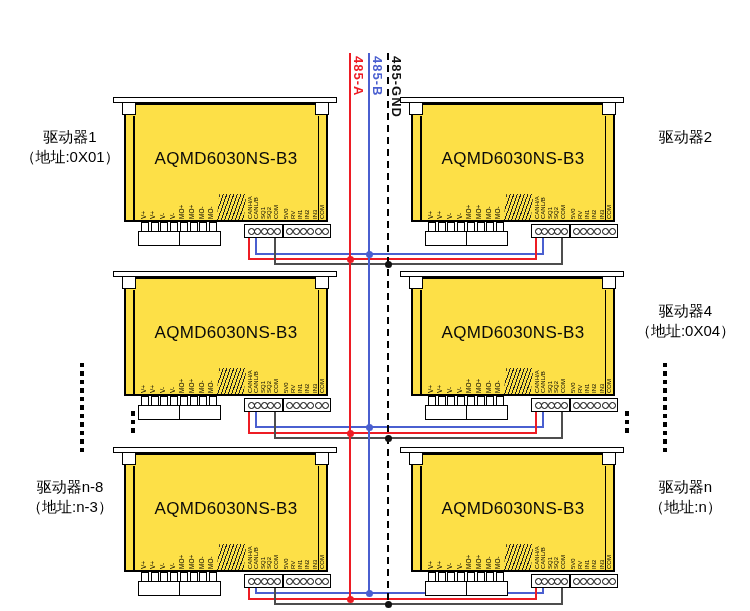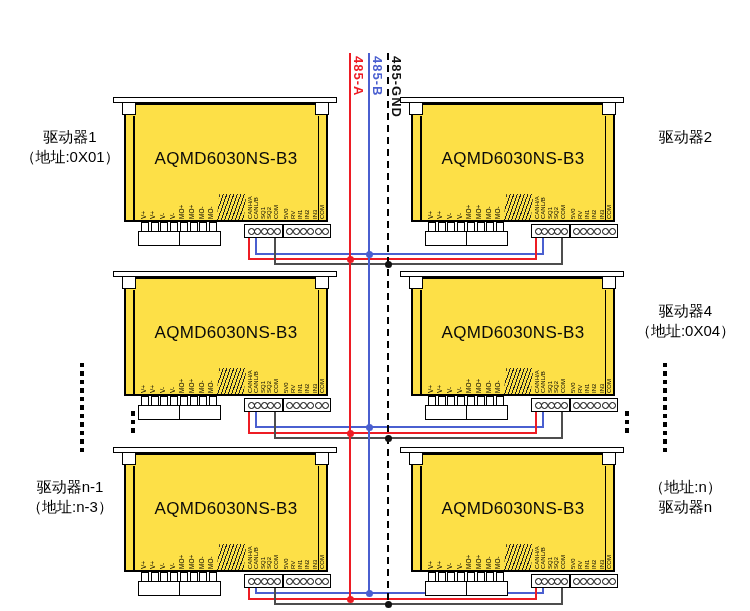--- a/index.html
+++ b/index.html
@@ -330,21 +330,21 @@
       <div class="driver col-left" style="left: 113px; top: 447px;">
     <div class="flange"></div>
     <div class="ear ear-l"></div>
     <div class="ear ear-r"></div>
     <div class="dbody">
       <div class="wall wall-l"></div>
       <div class="wall wall-r"></div>
       <div class="model">AQMD6030NS-B3</div>
     </div>
     <div class="side-label">
-      <div>驱动器n-1</div>
+      <div>驱动器n-8</div>
       <div>（地址:n-3）</div>
     </div>
   <div class="pinlabel" style="left: 27.5px; top: 88px; width: 9px; height: 34px;">V+</div>
         <div class="sq" style="left: 28px; top: 125px; width: 6px; height: 8px;"></div>
         <div class="pinlabel" style="left: 37.2px; top: 88px; width: 9px; height: 34px;">V+</div>
         <div class="sq" style="left: 37.7px; top: 125px; width: 6px; height: 8px;"></div>
         <div class="pinlabel" style="left: 46.9px; top: 88px; width: 9px; height: 34px;">V-</div>
         <div class="sq" style="left: 47.4px; top: 125px; width: 6px; height: 8px;"></div>
         <div class="pinlabel" style="left: 56.6px; top: 88px; width: 9px; height: 34px;">V-</div>
         <div class="sq" style="left: 57.1px; top: 125px; width: 6px; height: 8px;"></div>
@@ -387,22 +387,22 @@
       <div class="driver col-right" style="left: 400px; top: 447px;">
     <div class="flange"></div>
     <div class="ear ear-l"></div>
     <div class="ear ear-r"></div>
     <div class="dbody">
       <div class="wall wall-l"></div>
       <div class="wall wall-r"></div>
       <div class="model">AQMD6030NS-B3</div>
     </div>
     <div class="side-label">
+      <div>驱动器n</div>
       <div>（地址:n）</div>
-      <div>驱动器n</div>
     </div>
   <div class="pinlabel" style="left: 27.5px; top: 88px; width: 9px; height: 34px;">V+</div>
         <div class="sq" style="left: 28px; top: 125px; width: 6px; height: 8px;"></div>
         <div class="pinlabel" style="left: 37.2px; top: 88px; width: 9px; height: 34px;">V+</div>
         <div class="sq" style="left: 37.7px; top: 125px; width: 6px; height: 8px;"></div>
         <div class="pinlabel" style="left: 46.9px; top: 88px; width: 9px; height: 34px;">V-</div>
         <div class="sq" style="left: 47.4px; top: 125px; width: 6px; height: 8px;"></div>
         <div class="pinlabel" style="left: 56.6px; top: 88px; width: 9px; height: 34px;">V-</div>
         <div class="sq" style="left: 57.1px; top: 125px; width: 6px; height: 8px;"></div>
         <div class="pinlabel" style="left: 66.3px; top: 88px; width: 9px; height: 34px;">MO+</div>

